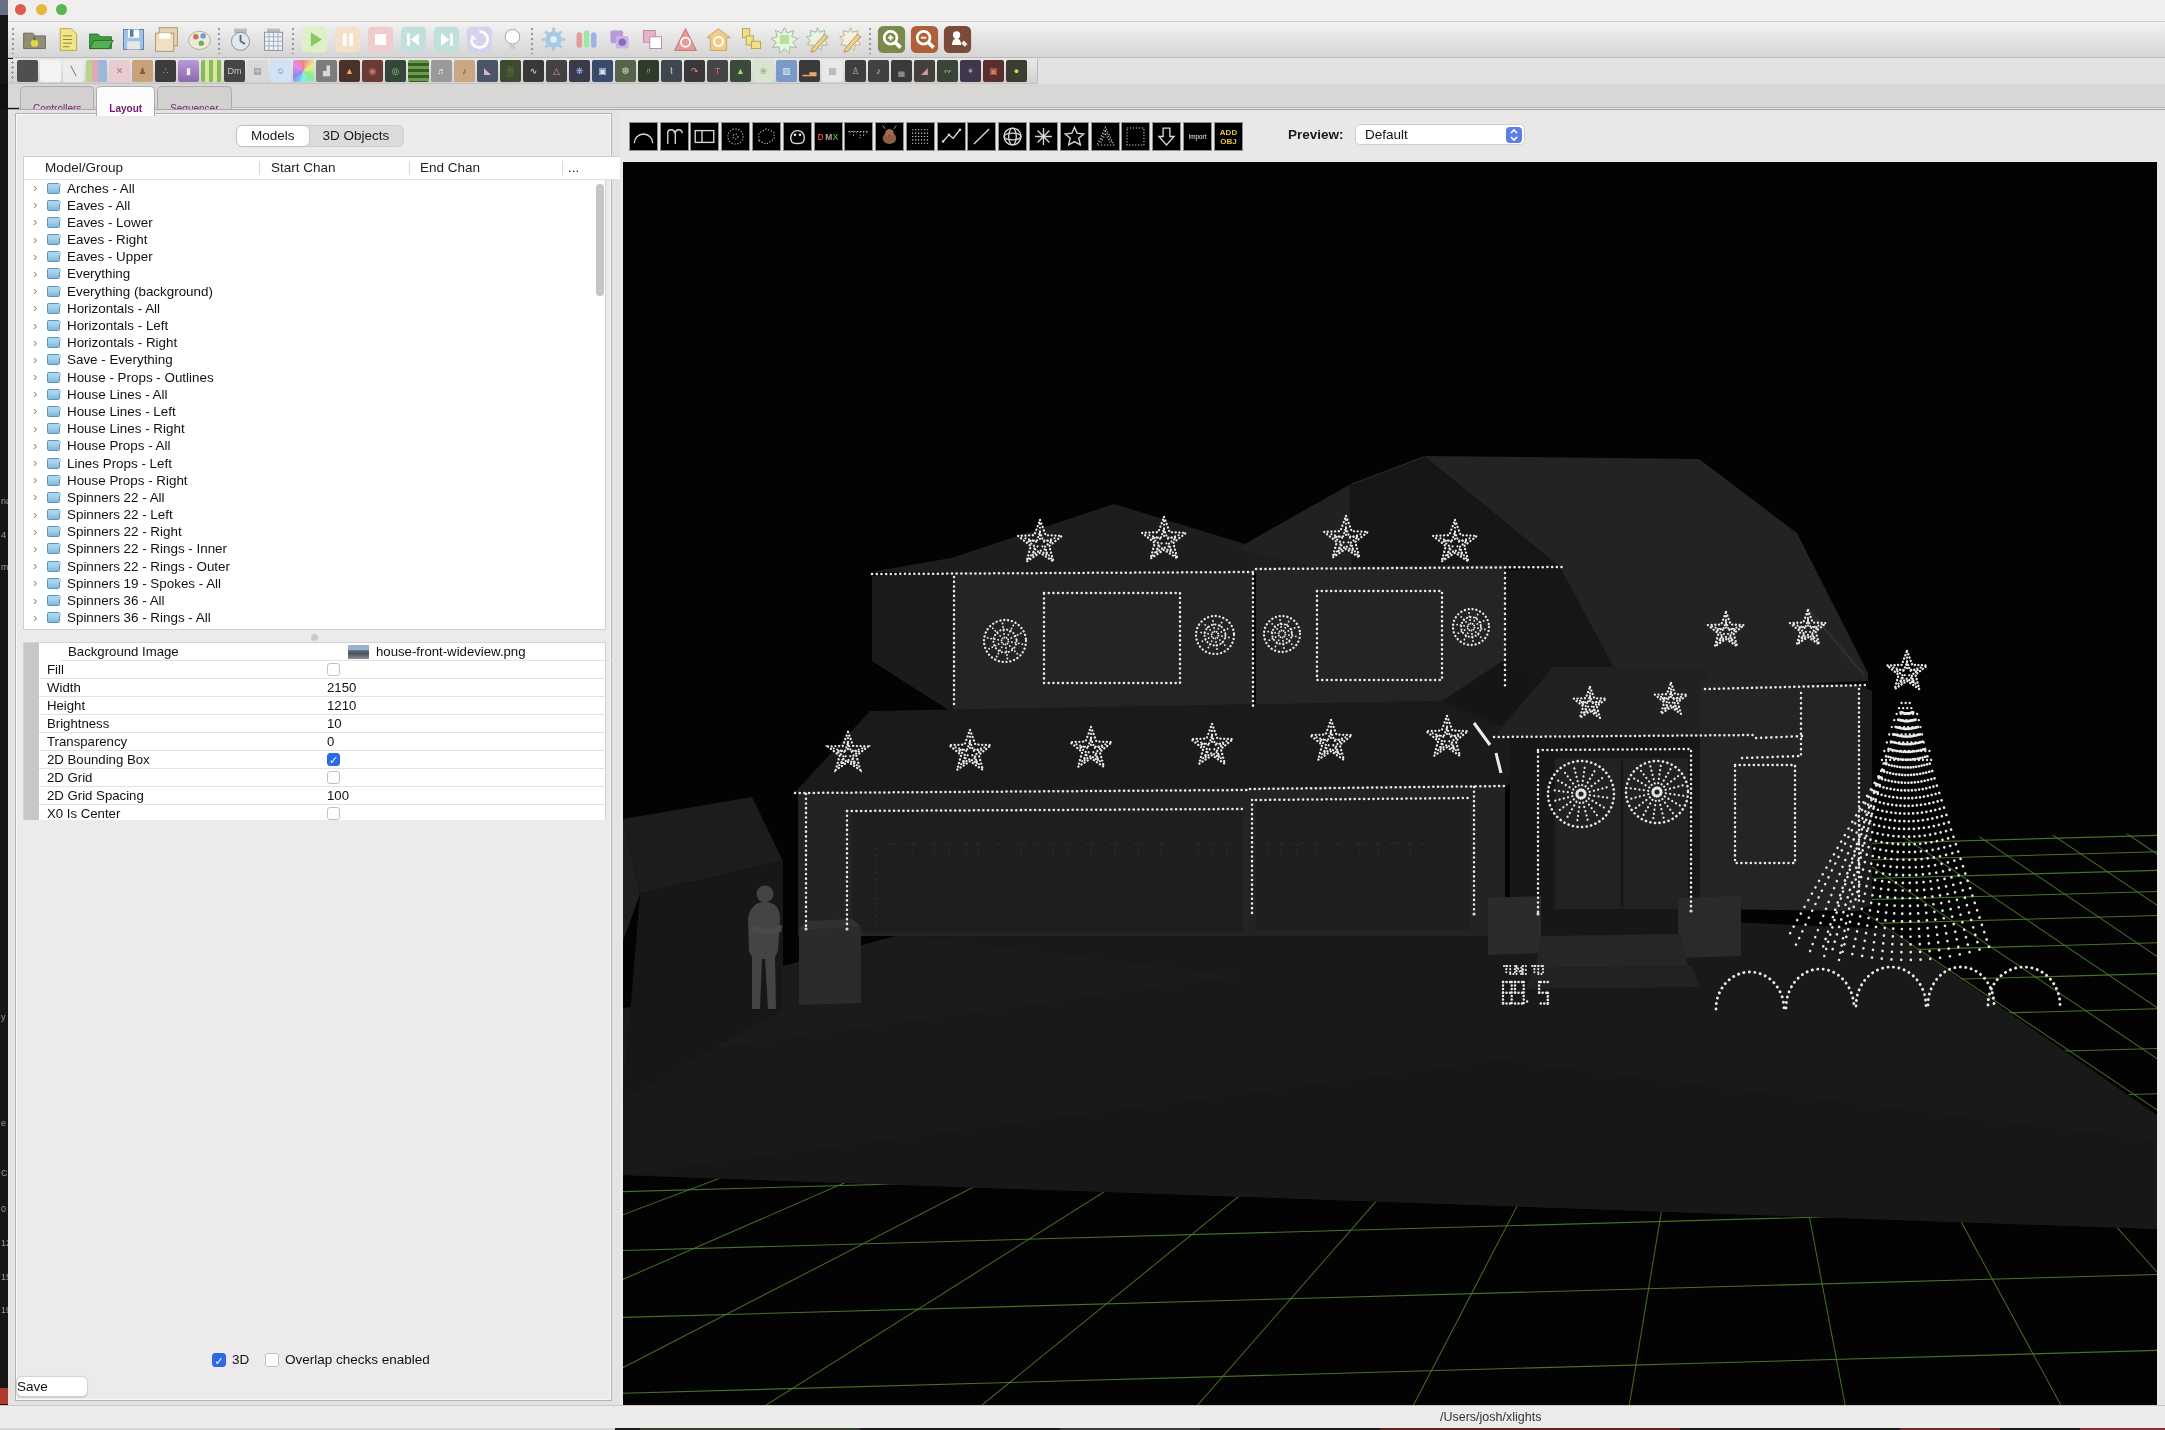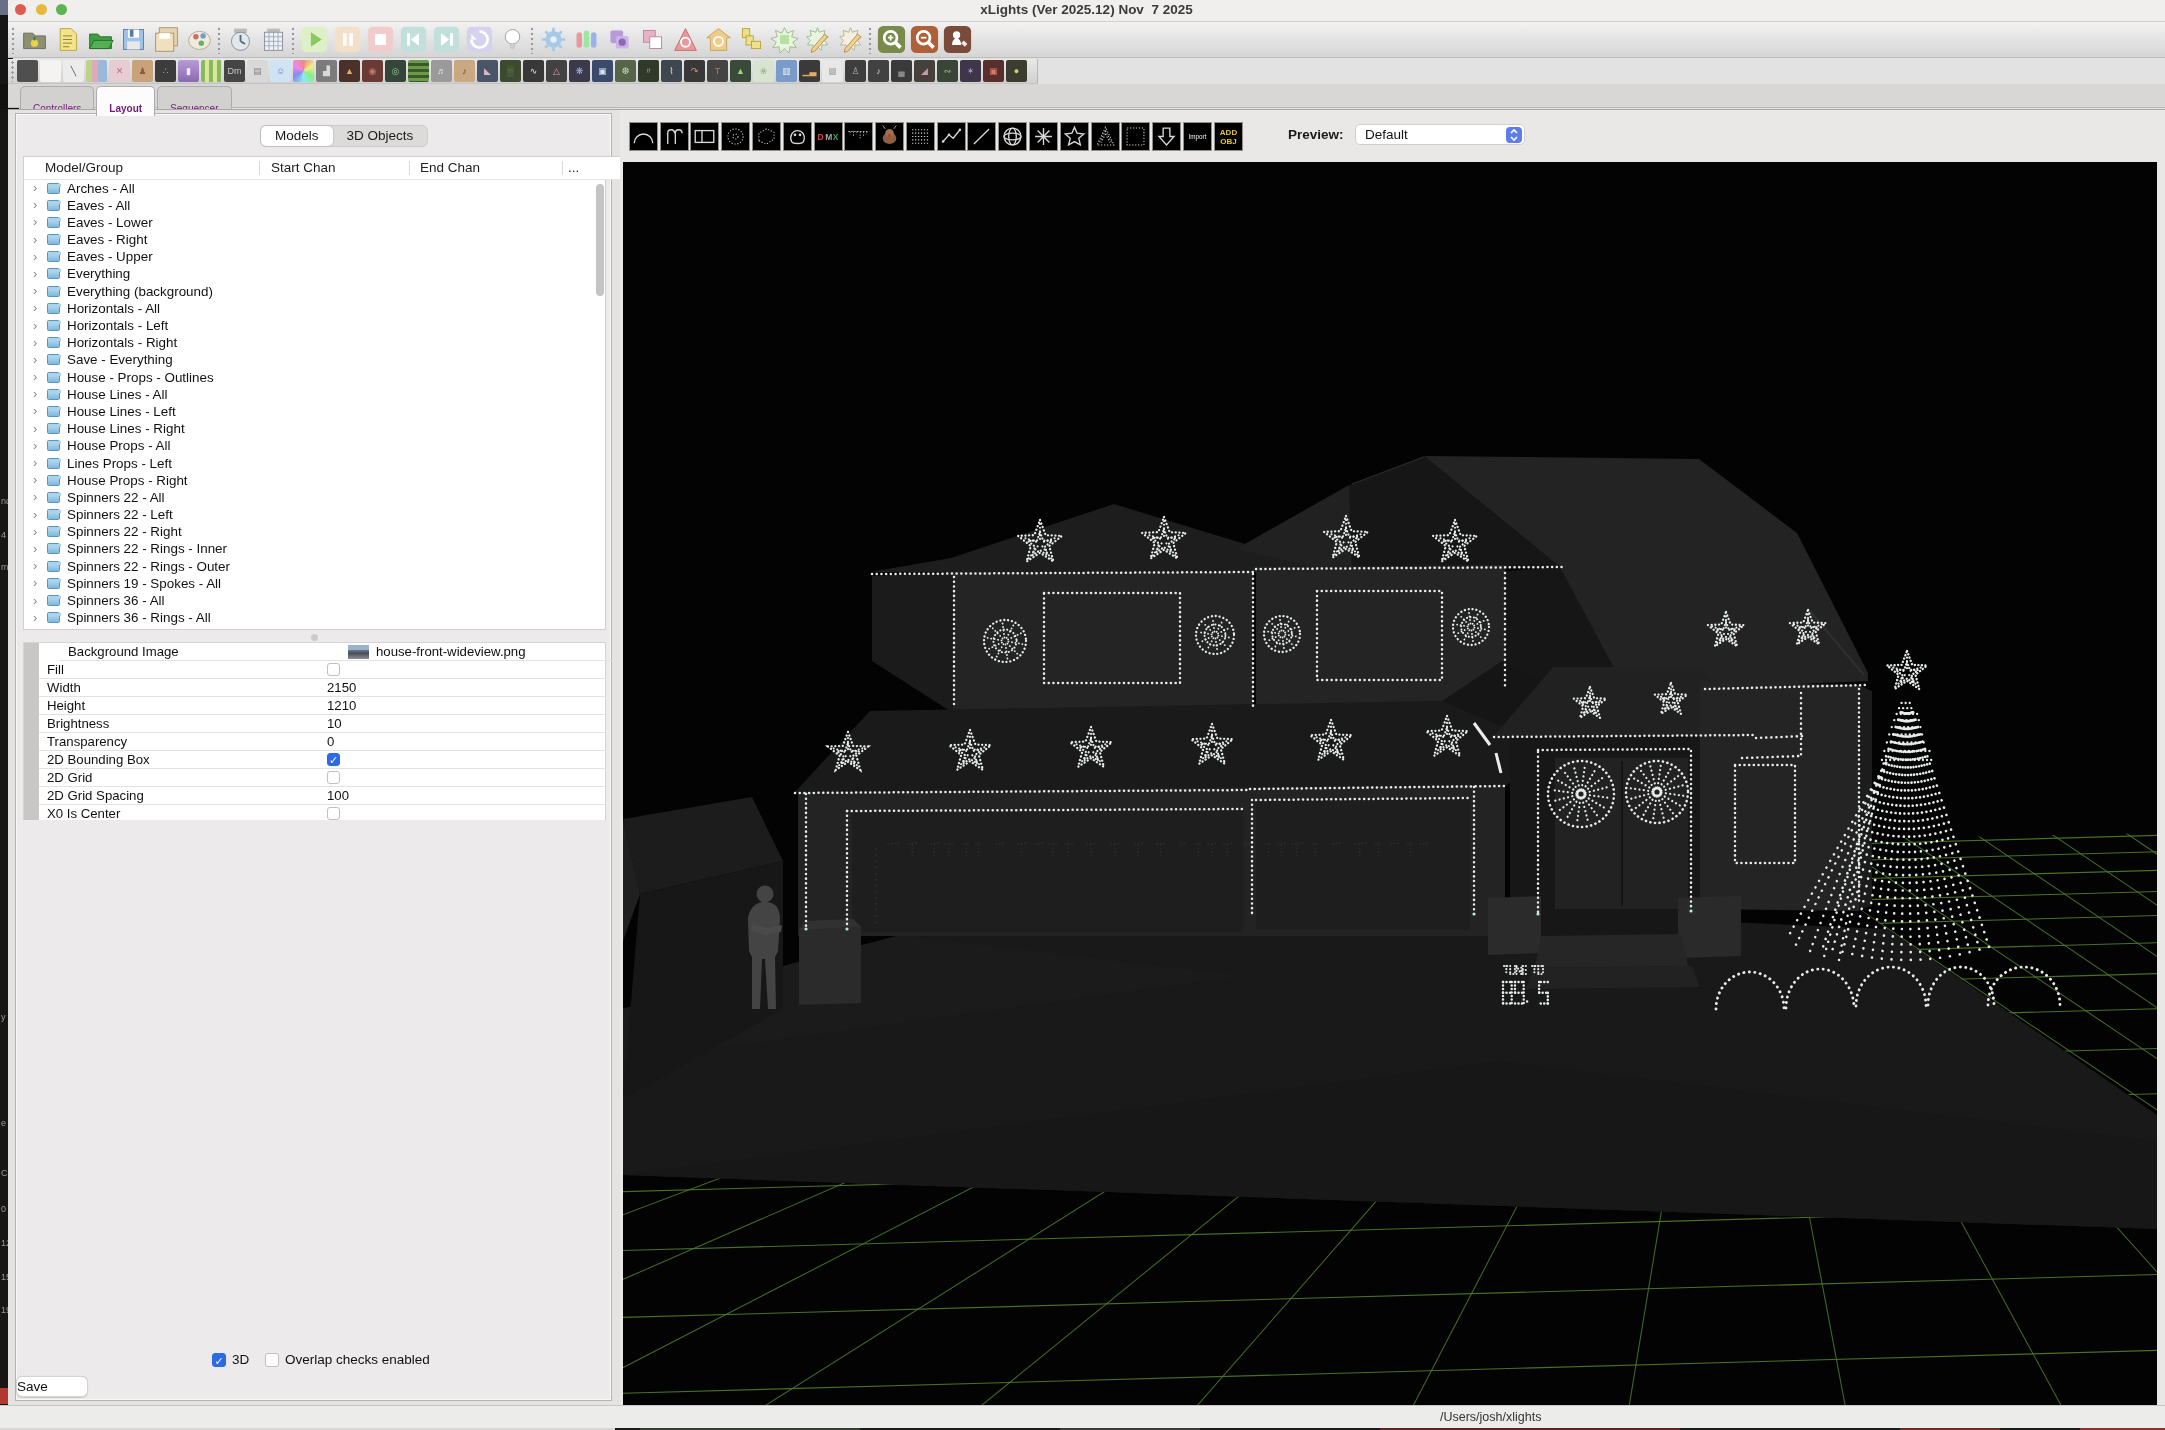--- a/index.html
+++ b/index.html
@@ -22,21 +22,21 @@
 .t2 { display:inline-block; width:21px; height:22px; margin:1px 1px 0 1px; vertical-align:top; border-radius:2px;
   text-align:center; font-size:10px; line-height:22px; color:rgba(255,255,255,.85); overflow:hidden; }
 .t2 span { display:block; transform:scale(.9); }
 #tabs { position:absolute; left:0; top:84px; width:100%; height:24px; background:#d8d7d6; border-bottom:1px solid #b8b7b6; }
 #tabblack { position:absolute; left:-8px; top:84px; width:19px; height:25px; background:#101010; }
 .tab { display:inline-block; height:22px; margin-top:2px; padding:11px 12px; background:#d2d1d0; border:1px solid #adacab; border-bottom:none; border-radius:5px 5px 0 0; font-size:10px; line-height:21px; color:#701a75; margin-left:2px; }
 .tab:first-child { margin-left:12px; }
 .tab.sel { background:#fcfcfc; font-weight:bold; height:30px; position:relative; z-index:2; }
 #content { position:absolute; left:0; top:109px; width:100%; height:1296px; background:#e4e3e2; border-top:1px solid #a8a7a6; }
 #leftpanel { position:absolute; left:7px; top:3px; width:597px; height:1288px; background:#eceaea; border:1px solid #b4b3b2; box-shadow:inset 0 0 0 1px #f8f8f8; }
-#segwrap { position:absolute; left:220px; top:11px; height:22px; background:#dcdbda; border-radius:6px; border:1px solid #cfcecd;margin-left:24px; }
+#segwrap { position:absolute; left:220px; top:11px; height:22px; background:#dcdbda; border-radius:6px; border:1px solid #cfcecd; }
 .seg { display:inline-block; padding:0 14px; height:20px; line-height:20px; font-size:13.5px; color:#1a1a1a; border-radius:5px; vertical-align:top; margin:0; }
 .seg.on { background:#ffffff; box-shadow:0 0 2px rgba(0,0,0,.25); }
 #listhead { position:absolute; left:7px; top:42px; width:705px; height:24px; background:#ffffff; border:1px solid #d0d0d0; border-bottom:1px solid #e4e4e4; }
 #listhead span { position:absolute; top:3px; font-size:13.5px; color:#222; }
 #listhead .cdiv { top:4px; width:1px; height:14px; background:#d8d8d8; }
 #treelist { position:absolute; left:7px; top:66px; width:583px; height:450px; background:#ffffff; border:1px solid #d0d0d0; border-top:none; overflow:hidden; }
 .trow { height:17.2px; position:relative; }
 .chev { position:absolute; left:9px; top:0px; font-size:13px; color:#8a8a8a; }
 .fold { position:absolute; left:23px; top:2.5px; width:13px; height:11px; background:linear-gradient(#bfe0f2,#7fb8dd); border:1px solid #5a93bb; border-radius:1.5px; }
 .fold::before { content:''; position:absolute; left:0; top:0; width:13px; height:3px; background:#a8d4ec; }
@@ -89,21 +89,20 @@
 #bgtxt { position:absolute; left:0; top:0; width:13px; height:1430px; z-index:0; color:#9a9a9a; font-size:9px; line-height:11px; overflow:hidden; }
 #bgtxt span { position:absolute; left:1px; }
 </style></head>
 <body>
 <div id="bgstrip"></div>
 <div id="win">
  <div id="titlebar">
       <span class="tl r"></span>
       <span class="tl y"></span>
       <span class="tl g"></span>
-   <span id="title">xLights (Ver 2025.12) Nov&nbsp;&nbsp;7 2025</span>
     </div>
  <div id="tb1"><span class="grip"></span><div class="ic "><svg viewBox="0 0 32 32">
           <path d="M4 9h10l3 3h11v14H4z" fill="#8f8f72" stroke="#666"></path>
           <circle cx="16" cy="20" r="4" fill="#e8d44a"></circle>
           <path d="M16 13v4" stroke="#3a7a3a" stroke-width="2"></path>
         </svg></div><div class="ic "><svg viewBox="0 0 32 32">
           <path d="M8 4h12l6 6v18H8z" fill="#f2e48a" stroke="#b8a23a"></path>
           <path d="M11 12h10M11 16h10M11 20h10M11 24h7" stroke="#8a7a2a"></path>
         </svg></div><div class="ic "><svg viewBox="0 0 32 32">
           <path d="M4 10h9l3 3h12v13H4z" fill="#3f9f3f" stroke="#2a6a2a"></path>

